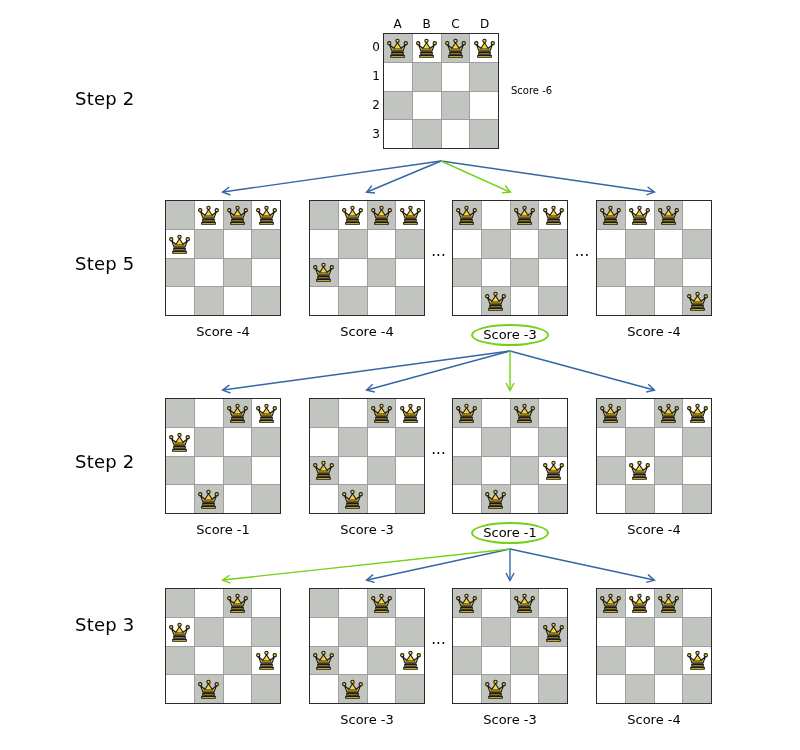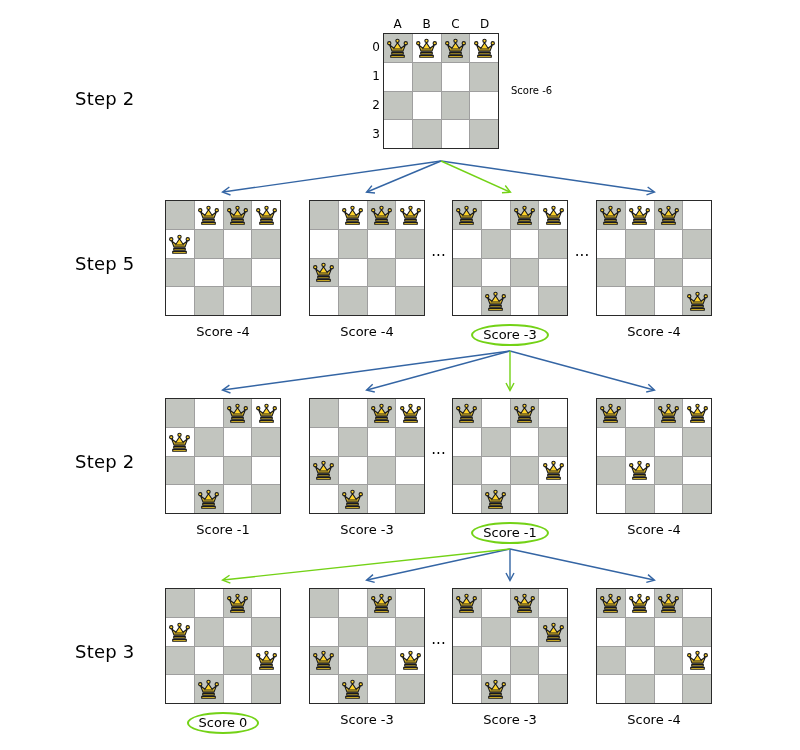--- a/index.html
+++ b/index.html
@@ -44,21 +44,21 @@
       <line x1="510" y1="351" x2="510" y2="390" stroke="#73d216" stroke-width="1.4" marker-end="url(#ah-g)"></line>
       <line x1="510" y1="549" x2="367" y2="580" stroke="#3465a4" stroke-width="1.4" marker-end="url(#ah-b)"></line>
       <line x1="510" y1="549" x2="510" y2="580" stroke="#3465a4" stroke-width="1.4" marker-end="url(#ah-b)"></line>
       <line x1="510" y1="549" x2="654" y2="580" stroke="#3465a4" stroke-width="1.4" marker-end="url(#ah-b)"></line>
       <line x1="510" y1="549" x2="223" y2="580" stroke="#73d216" stroke-width="1.4" marker-end="url(#ah-g)"></line>
     </svg>
 
   <div class="step-label" style="left:75px; top:88px">Step 2</div>
   <div class="step-label" style="left:75px; top:253px">Step 5</div>
   <div class="step-label" style="left:75px; top:451px">Step 2</div>
-  <div class="step-label" style="left:75px; top:641px">Step 3</div>
+  <div class="step-label" style="left:75px; top:614px">Step 3</div>
 
   <div class="root-score" style="left:511px; top:85px">Score -6</div>
 
 <div class="board" style="left: 383px; top: 33px;">
       <div class="cell dark">
         <svg viewBox="0 0 26 24" width="25" height="22">
           <g stroke="#1a1a1a" stroke-width="1.2" stroke-linejoin="round" fill="#ffd42a">
             <circle cx="4" cy="6.8" r="1.8"></circle>
             <circle cx="13" cy="4.2" r="1.8"></circle>
             <circle cx="22" cy="6.8" r="1.8"></circle>
@@ -727,21 +727,20 @@
             <path d="M4.5 8.8 L7 15.4 L19 15.4 L21.5 8.8 L16.9 12.2 L13 6.2 L9.1 12.2 Z"></path>
             <rect x="6.7" y="16.8" width="12.6" height="1.9"></rect>
             <rect x="5.6" y="20" width="14.8" height="2.1"></rect>
           </g>
           <path d="M7.7 12.8 H18.3 M7.3 14.1 H18.7" stroke="#1a1a1a" stroke-width="0.7" fill="none"></path>
         </svg>
       </div>
       <div class="cell"></div>
       <div class="cell dark"></div>
     </div>
-    <div class="score-label" style="left: 165px; top: 712px;"><span class="score-pill">Score 0</span></div>
     <div class="board" style="left: 309px; top: 588px;">
       <div class="cell dark"></div>
       <div class="cell"></div>
       <div class="cell dark">
         <svg viewBox="0 0 26 24" width="25" height="22">
           <g stroke="#1a1a1a" stroke-width="1.2" stroke-linejoin="round" fill="#ffd42a">
             <circle cx="4" cy="6.8" r="1.8"></circle>
             <circle cx="13" cy="4.2" r="1.8"></circle>
             <circle cx="22" cy="6.8" r="1.8"></circle>
             <path d="M4.5 8.8 L7 15.4 L19 15.4 L21.5 8.8 L16.9 12.2 L13 6.2 L9.1 12.2 Z"></path>

